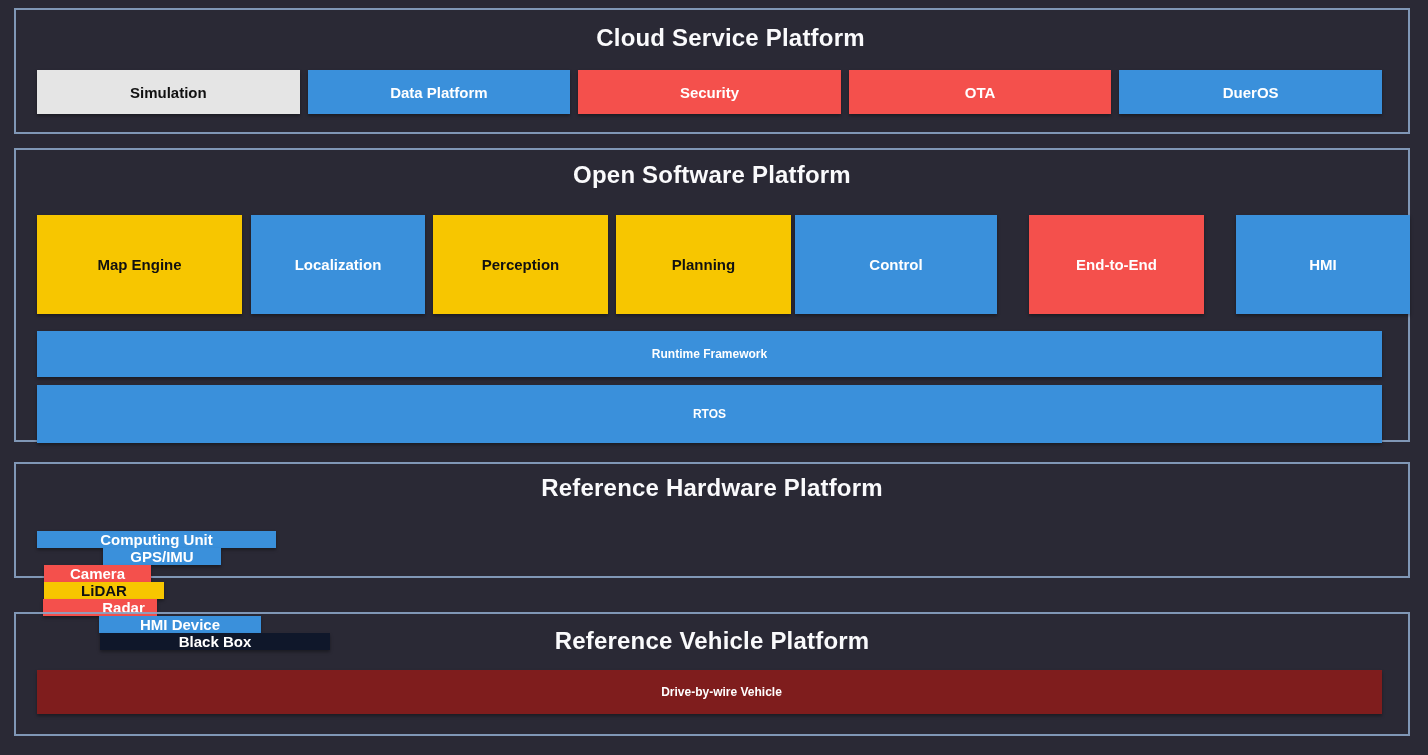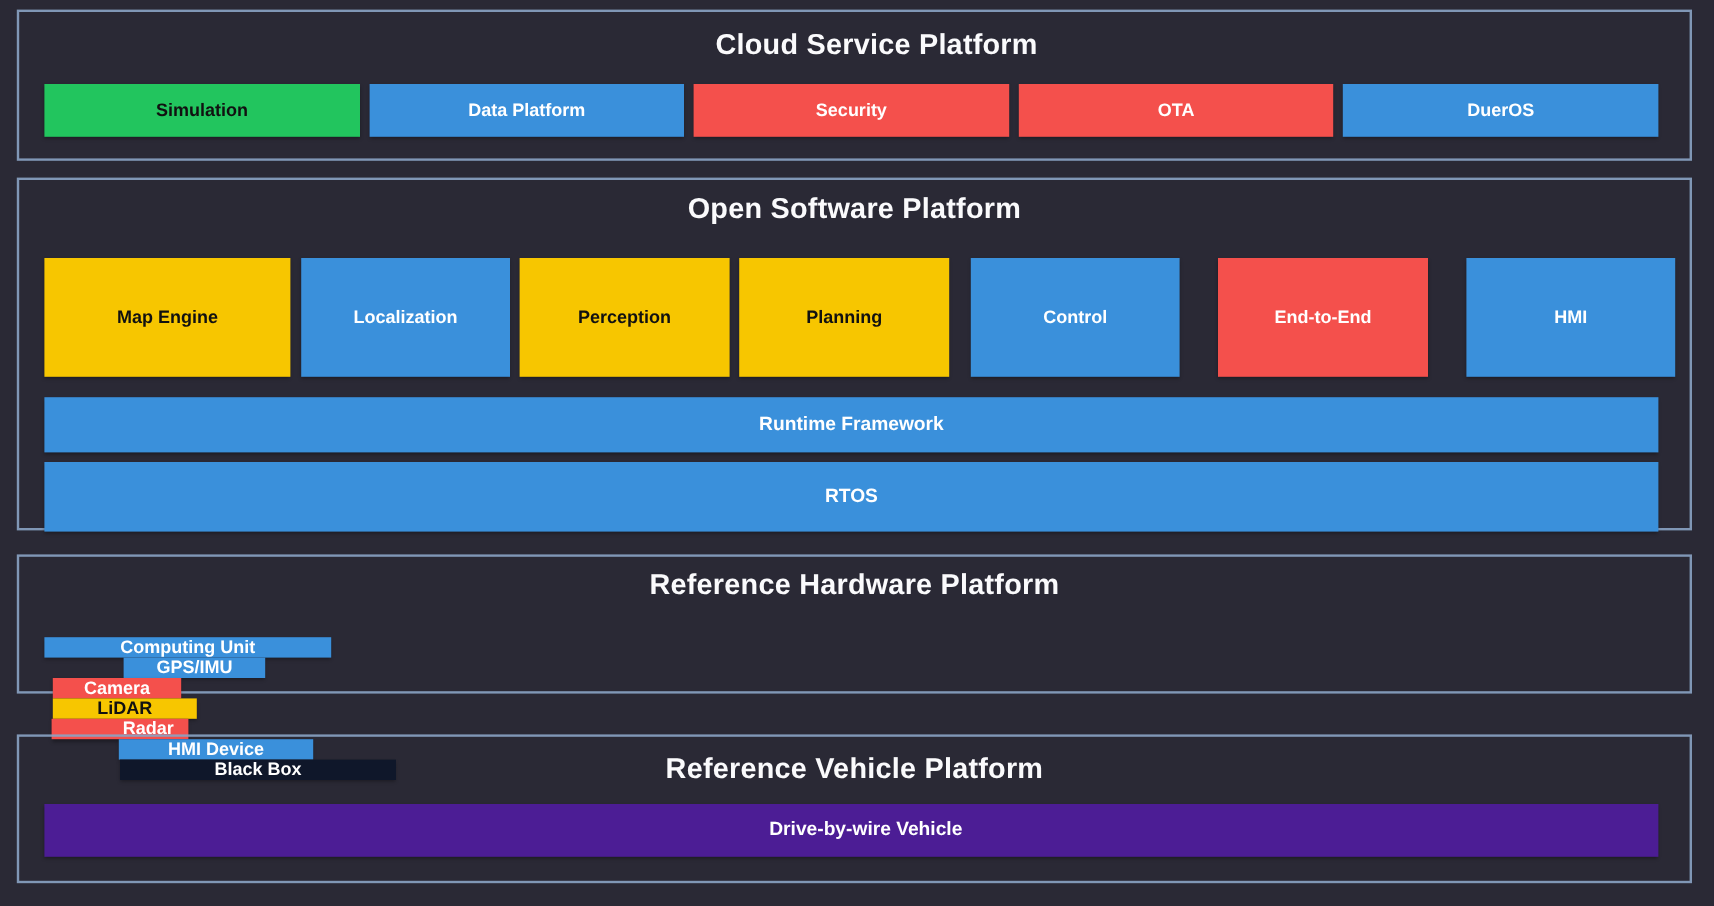--- a/index.html
+++ b/index.html
@@ -50,28 +50,28 @@
   
   .mod-row{
     position:absolute;top:65px;left:21px;height:99px;
     display:flex;
   }
   .mod-row .box{height:99px;}
   .m-map{width:205px;}
   .m-loc{width:174px;margin-left:9px;}
   .m-per{width:175px;margin-left:8px;}
   .m-pla{width:175px;margin-left:8px;}
-  .m-ctl{width:174px;margin-left:18px;}
+  .m-ctl{width:202px;margin-left:4px;}
   .m-e2e{width:175px;margin-left:32px;}
   .m-hmi{width:174px;margin-left:32px;}
   
   .bar{
     position:absolute;left:21px;right:26px;
     display:flex;align-items:center;justify-content:center;
-    font-size:16px;font-weight:700;
+    font-size:12px;font-weight:700;
     box-shadow:0 2px 3px rgba(0,0,0,0.35);
   }
   .bar-runtime{top:181px;height:46px;}
   .bar-rtos{top:235px;height:58px;}
   .bar-vehicle{top:56px;height:44px;}
   
   .hw-row{
     position:absolute;top:67px;left:21px;height:43px;
     display:flex;
     flex-direction:column;
@@ -86,21 +86,21 @@
   .h-bb{width:230px;margin-left:63px;}
 </style>
 </head>
 <body>
 
 <div class="stage">
 
   <section class="panel p1">
     <h2 class="title">Cloud Service Platform</h2>
     <div class="cloud-row">
-      <div class="box" style="background-color: #22c55e; color: rgb(17, 17, 17);">Simulation</div>
+      <div class="box" style="background-color: #e5e5e5; color: rgb(17, 17, 17);">Simulation</div>
       <div class="box" style="background-color: rgb(58, 144, 219); color: rgb(255, 255, 255);">Data Platform</div>
       <div class="box" style="background-color: rgb(244, 80, 76); color: rgb(255, 255, 255);">Security</div>
       <div class="box" style="background-color: rgb(244, 80, 76); color: rgb(255, 255, 255);">OTA</div>
       <div class="box" style="background-color: rgb(58, 144, 219); color: rgb(255, 255, 255);">DuerOS</div>
     </div>
   </section>
 
   <section class="panel p2">
     <h2 class="title">Open Software Platform</h2>
     <div class="mod-row">
@@ -124,16 +124,16 @@
       <div class="box h-cam" style="background-color: rgb(244, 80, 76); color: rgb(255, 255, 255);">Camera</div>
       <div class="box h-lid" style="background-color: rgb(247, 198, 0); color: rgb(17, 17, 17);">LiDAR</div>
       <div class="box h-rad" style="background-color: rgb(244, 80, 76); color: rgb(255, 255, 255);">Radar</div>
       <div class="box h-hmi" style="background-color: rgb(58, 144, 219); color: rgb(255, 255, 255);">HMI Device</div>
       <div class="box h-bb" style="background-color: #0f172a; color: rgb(255, 255, 255);">Black Box</div>
     </div>
   </section>
 
   <section class="panel p4">
     <h2 class="title">Reference Vehicle Platform</h2>
-    <div class="bar bar-vehicle" style="background-color: #4c1d95; color: rgb(255, 255, 255); padding-left: 24px;">Drive-by-wire Vehicle</div>
+    <div class="bar bar-vehicle" style="background-color: #7f1d1d; color: rgb(255, 255, 255); padding-left: 24px;">Drive-by-wire Vehicle</div>
   </section>
 
 </div>
 
 </body></html>

